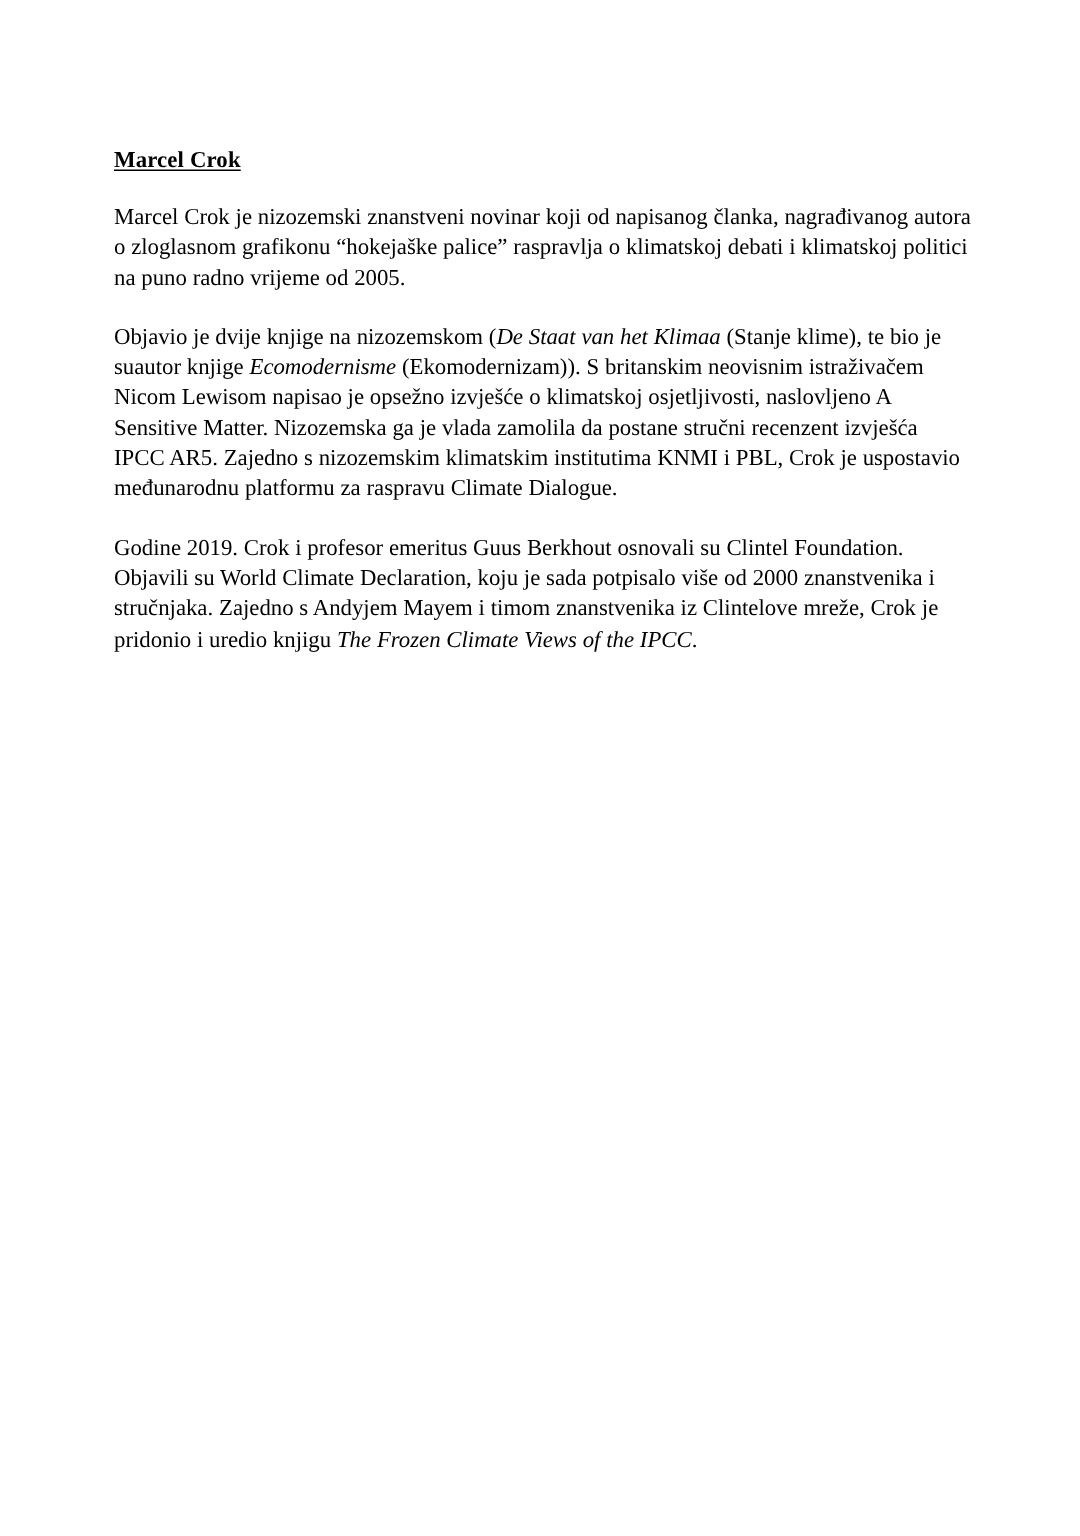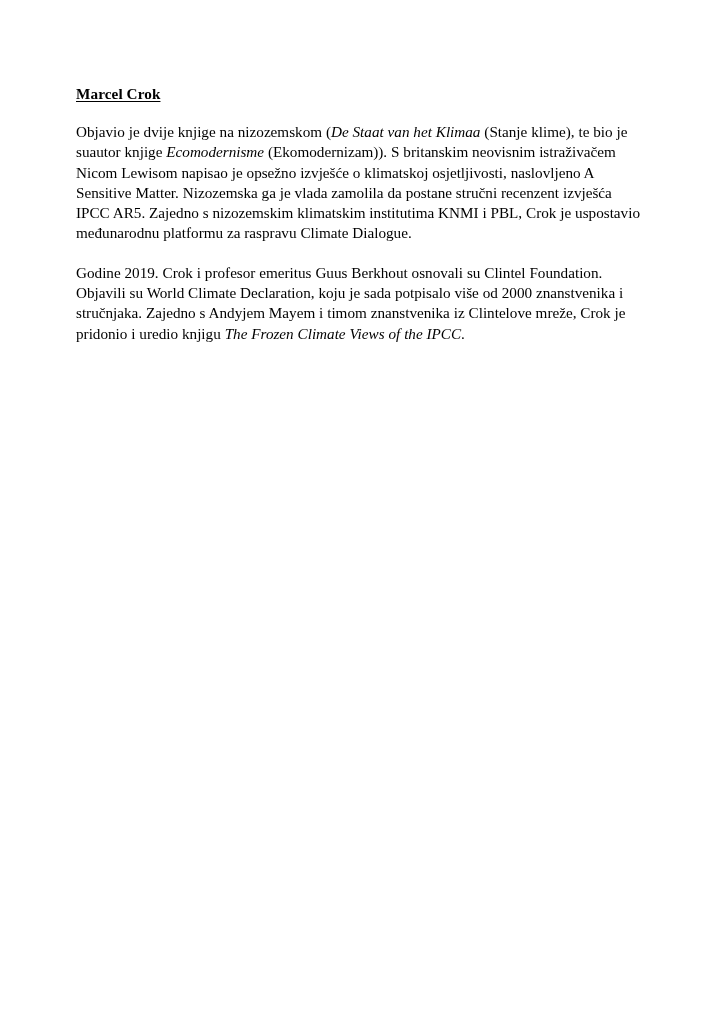--- a/index.html
+++ b/index.html
@@ -13,21 +13,21 @@
     height: 1024px;
     position: relative;
     overflow: hidden;
     font-family: "Liberation Serif", "DejaVu Serif", serif;
     color: #000000;
     -webkit-font-smoothing: antialiased;
   }
   .page {
     position: absolute;
     left: 0;
-    top: 0;
+    top: 13px;
     width: 720px;
     height: 724px;
     background: #ffffff;
   }
   .doc-body {
     position: absolute;
     left: 76px;
     top: 84px;
     width: 572px;
   }
@@ -68,19 +68,20 @@
 </style>
 </head>
 <body style="background: rgb(255, 255, 255);">
 
 <div class="page">
 
   <div class="doc-body">
 
     <h1 class="doc-title">Marcel Crok</h1>
 
+    <p class="para" id="p1"><span>Marcel Crok je nizozemski znanstveni novinar koji od napisanog članka, nagrađivanog autora o zloglasnom grafikonu “hokejaške palice” raspravlja o klimatskoj debati i klimatskoj politici na puno radno vrijeme od 2005.</span></p>
     <p class="para" id="p2"><span>Objavio je dvije knjige na nizozemskom (</span><span class="it">De Staat van het Klimaa</span><span> (Stanje klime), te bio je suautor knjige </span><span class="it">Ecomodernisme</span><span> (Ekomodernizam)). S britanskim neovisnim istraživačem Nicom Lewisom napisao je opsežno izvješće o klimatskoj osjetljivosti, naslovljeno A Sensitive Matter. Nizozemska ga je vlada zamolila da postane stručni recenzent izvješća IPCC AR5. Zajedno s nizozemskim klimatskim institutima KNMI i PBL, Crok je uspostavio međunarodnu platformu za raspravu Climate Dialogue.</span></p>
     <p class="para" id="p3"><span>Godine 2019. Crok i profesor emeritus Guus Berkhout osnovali su Clintel Foundation. Objavili su World Climate Declaration, koju je sada potpisalo više od 2000 znanstvenika i stručnjaka. Zajedno s Andyjem Mayem i timom znanstvenika iz Clintelove mreže, Crok je pridonio i uredio knjigu </span><span class="it">The Frozen Climate Views of the IPCC</span><span>.</span></p>
 
   </div>
 
 
 </div>
 
 </body></html>

